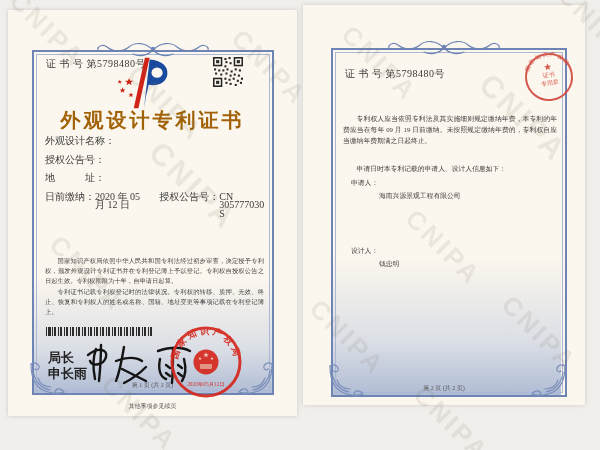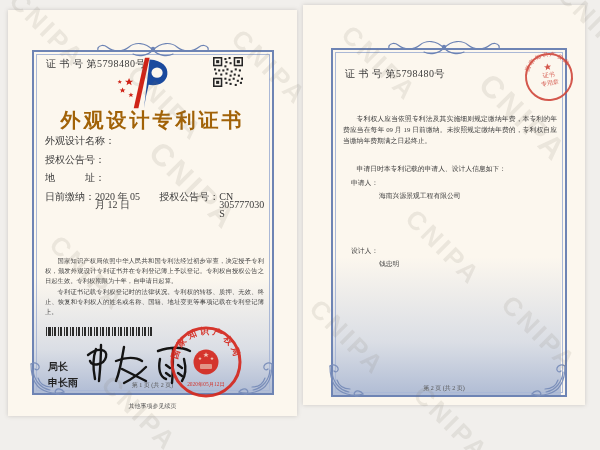--- a/index.html
+++ b/index.html
@@ -36,22 +36,22 @@
   .fvalue{flex:1;}
   .gap2{margin-left:10px;white-space:pre;}
 
   .paras{position:absolute;left:37px;right:33px;top:246px;font-size:6.3px;line-height:10.2px;
     color:#454545;text-align:justify;z-index:2;}
   .paras p{margin:0;text-indent:2em;}
 
   .barcode{position:absolute;left:38px;top:317px;width:106px;height:9px;z-index:2;
     background:repeating-linear-gradient(90deg,#2b2b2b 0 1px,rgba(0,0,0,0) 1px 2px,#2b2b2b 2px 4.5px,rgba(0,0,0,0) 4.5px 6px);}
 
-  .signer{position:absolute;left:40px;top:340px;font-size:10px;font-weight:bold;
-    color:#222;line-height:16px;z-index:3;margin-top:9px;}
+  .signer{position:absolute;left:40px;top:340px;font-size:13px;font-weight:bold;
+    color:#222;line-height:16px;z-index:3;}
   .signer div{margin:0;}
   .signature{position:absolute;left:72px;top:327px;width:115px;height:50px;z-index:3;}
 
   .seal1{position:absolute;left:159px;top:313px;width:78px;height:78px;z-index:4;opacity:.92;}
   .seal2{position:absolute;left:219px;top:45px;width:54px;height:54px;z-index:4;opacity:.9;transform:rotate(-8deg);}
 
   .pageno{position:absolute;left:0;right:0;text-align:center;font-size:6px;color:#555;z-index:2;}
   #page1 .pageno{top:371px;}
   #page2 .pageno{top:379px;}
   .contnote{position:absolute;left:0;right:0;top:392px;text-align:center;font-size:6px;color:#5a5a5a;z-index:2;}

